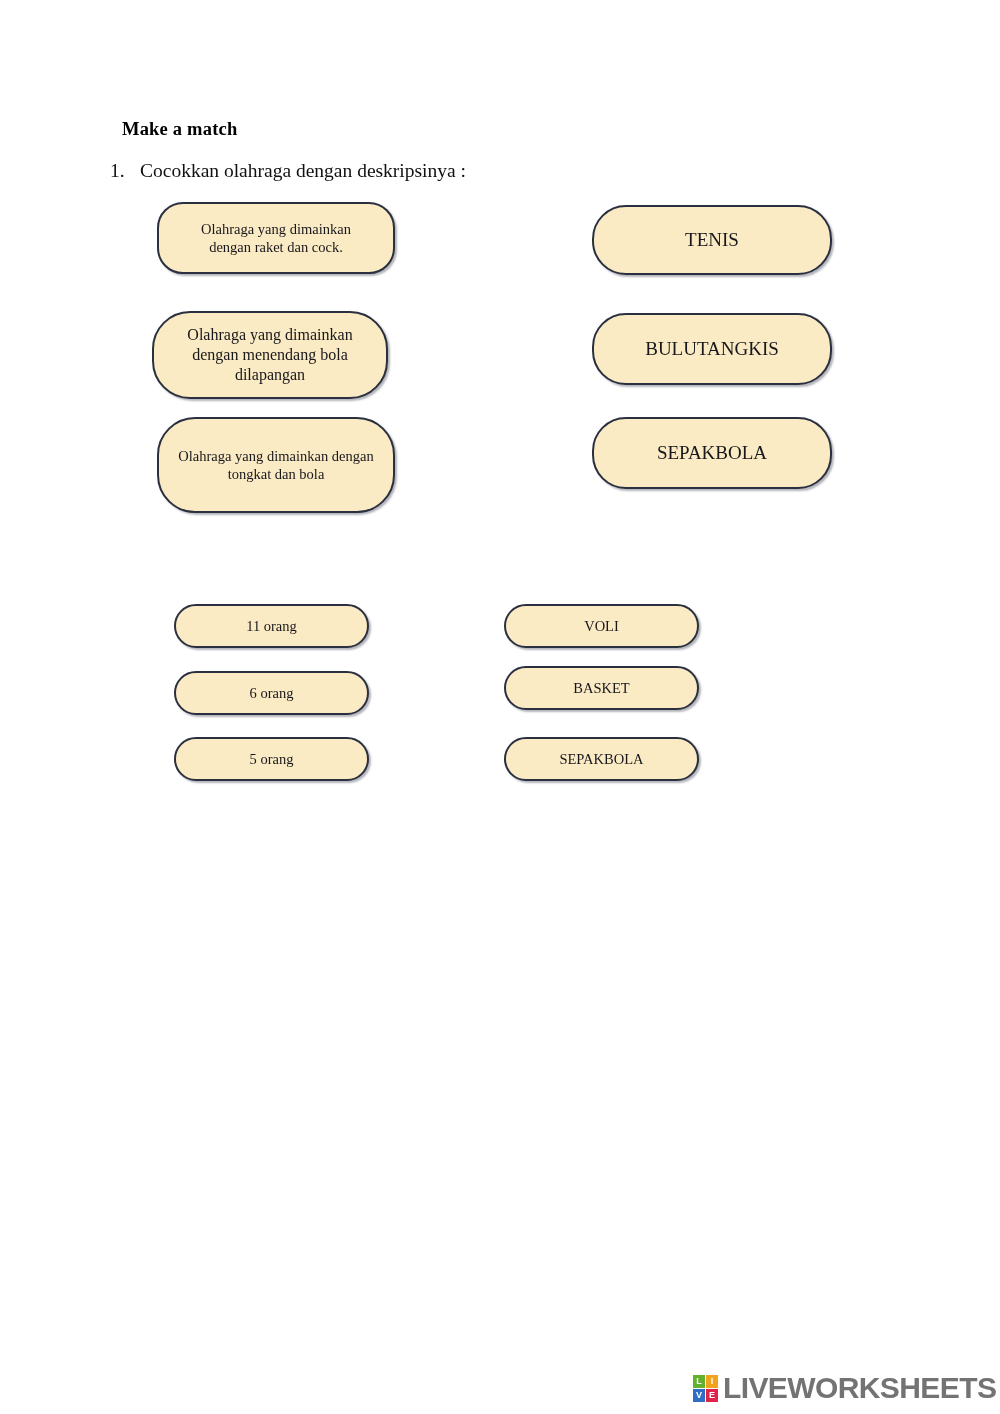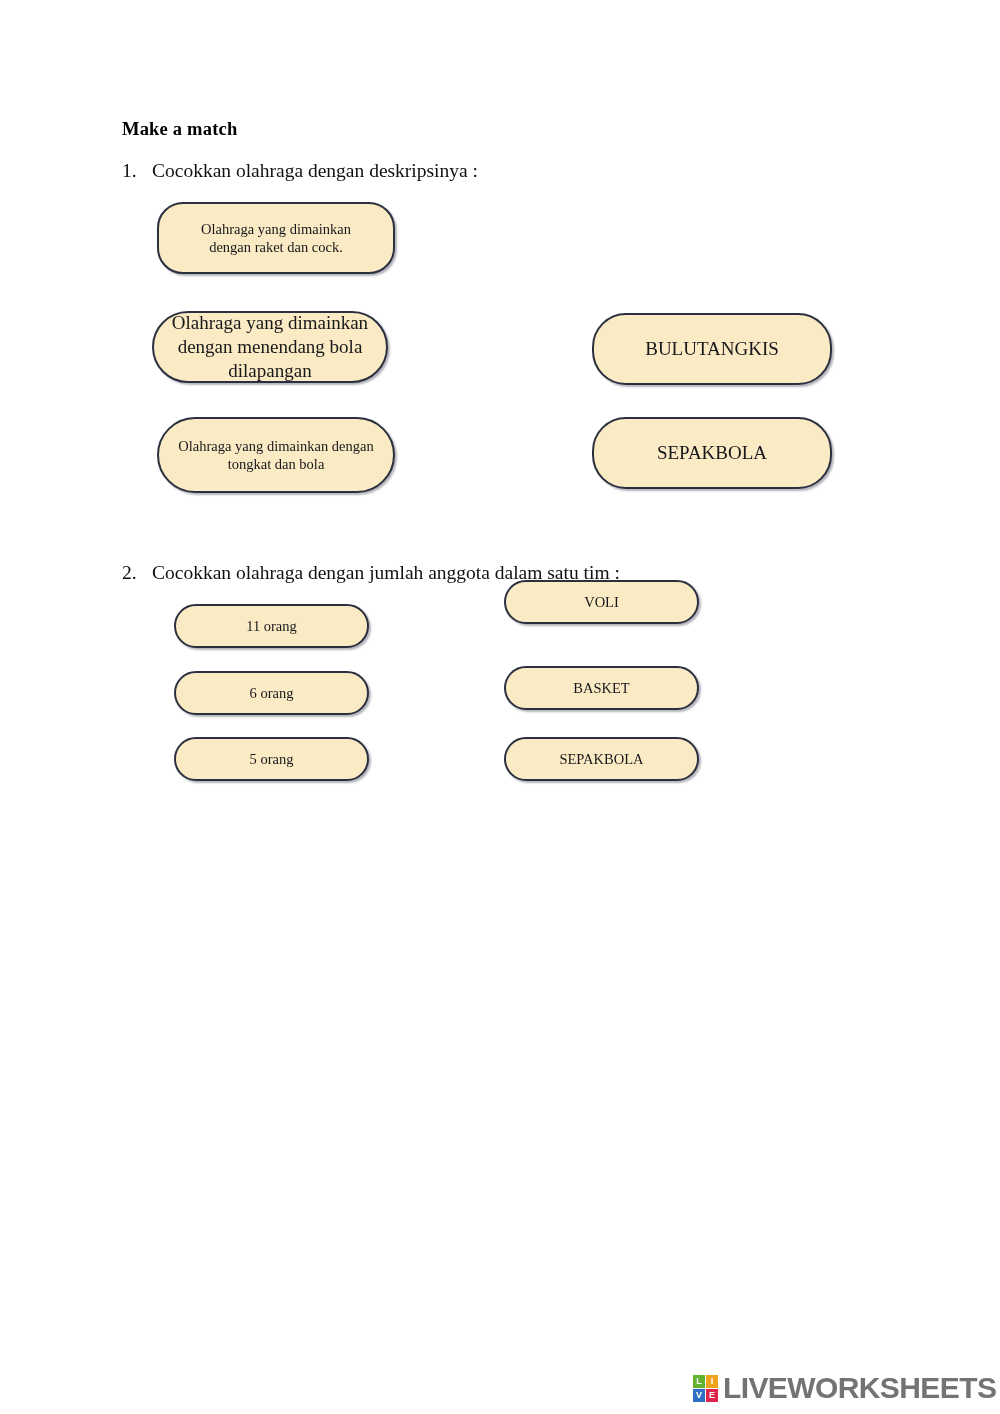--- a/index.html
+++ b/index.html
@@ -28,21 +28,21 @@
     left: 122px;
     top: 119px;
     font-size: 18.5px;
     font-weight: bold;
     letter-spacing: 0.2px;
     color: #000000;
   }
 
   .question-line {
     position: absolute;
-    left: 122px;
+    left: 110px;
     font-size: 19.5px;
     color: #111111;
     white-space: nowrap;
   }
   .q1-line { top: 160px; }
   .q2-line { top: 562px; }
 
   .q-num {
     display: inline-block;
     width: 30px;
@@ -73,28 +73,28 @@
     top: 202px;
     height: 72px;
     border-radius: 26px;
     font-size: 14.5px;
     padding: 11px 22px;
   }
   .q1l.b2 {
     left: 152px;
     width: 236px;
     top: 311px;
-    height: 72px;
+    height: 88px;
     border-radius: 38px;
-    font-size: 19px;
+    font-size: 16px;
     padding: 16px 14px;
   }
   .q1l.b3 {
     top: 417px;
-    height: 76px;
+    height: 96px;
     border-radius: 38px;
     font-size: 14.5px;
     padding: 0 18px;
   }
 
   
   .q1r {
     left: 592px;
     width: 240px;
     border-radius: 34px;
@@ -117,21 +117,21 @@
   .q2l.b3 { top: 737px; font-family: Liberation Serif, serif; }
 
   
   .q2r {
     left: 504px;
     width: 195px;
     height: 44px;
     border-radius: 24px;
     font-size: 14.5px;
   }
-  .q2r.b1 { top: 580px; }
+  .q2r.b1 { top: 604px; }
   .q2r.b2 { top: 666px; }
   .q2r.b3 { top: 737px; }
 
   
   .lw-logo {
     position: absolute;
     left: 693px;
     top: 1373px;
     display: flex;
     align-items: center;
@@ -175,26 +175,24 @@
   <div class="worksheet-title">Make a match</div>
 
   <div class="question-line q1-line">
     <span class="q-num">1.</span><span>Cocokkan olahraga dengan deskripsinya :</span>
   </div>
 
   <div class="opt-box q1l b1">Olahraga yang dimainkan dengan raket dan cock.</div>
   <div class="opt-box q1l b2">Olahraga yang dimainkan dengan menendang bola dilapangan</div>
   <div class="opt-box q1l b3">Olahraga yang dimainkan dengan tongkat dan bola</div>
 
+  <div class="opt-box q1r b1">TENIS</div>
   <div class="opt-box q1r b2">BULUTANGKIS</div>
   <div class="opt-box q1r b3">SEPAKBOLA</div>
 
-  <div class="question-line q2-line">
-    <span class="q-num">2.</span><span>Cocokkan olahraga dengan jumlah anggota dalam satu tim :</span>
-  </div>
 
   <div class="opt-box q2l b1">11 orang</div>
   <div class="opt-box q2l b2">6 orang</div>
   <div class="opt-box q2l b3">5 orang</div>
 
   <div class="opt-box q2r b1">VOLI</div>
   <div class="opt-box q2r b2">BASKET</div>
   <div class="opt-box q2r b3">SEPAKBOLA</div>
 
   <div class="lw-logo">

